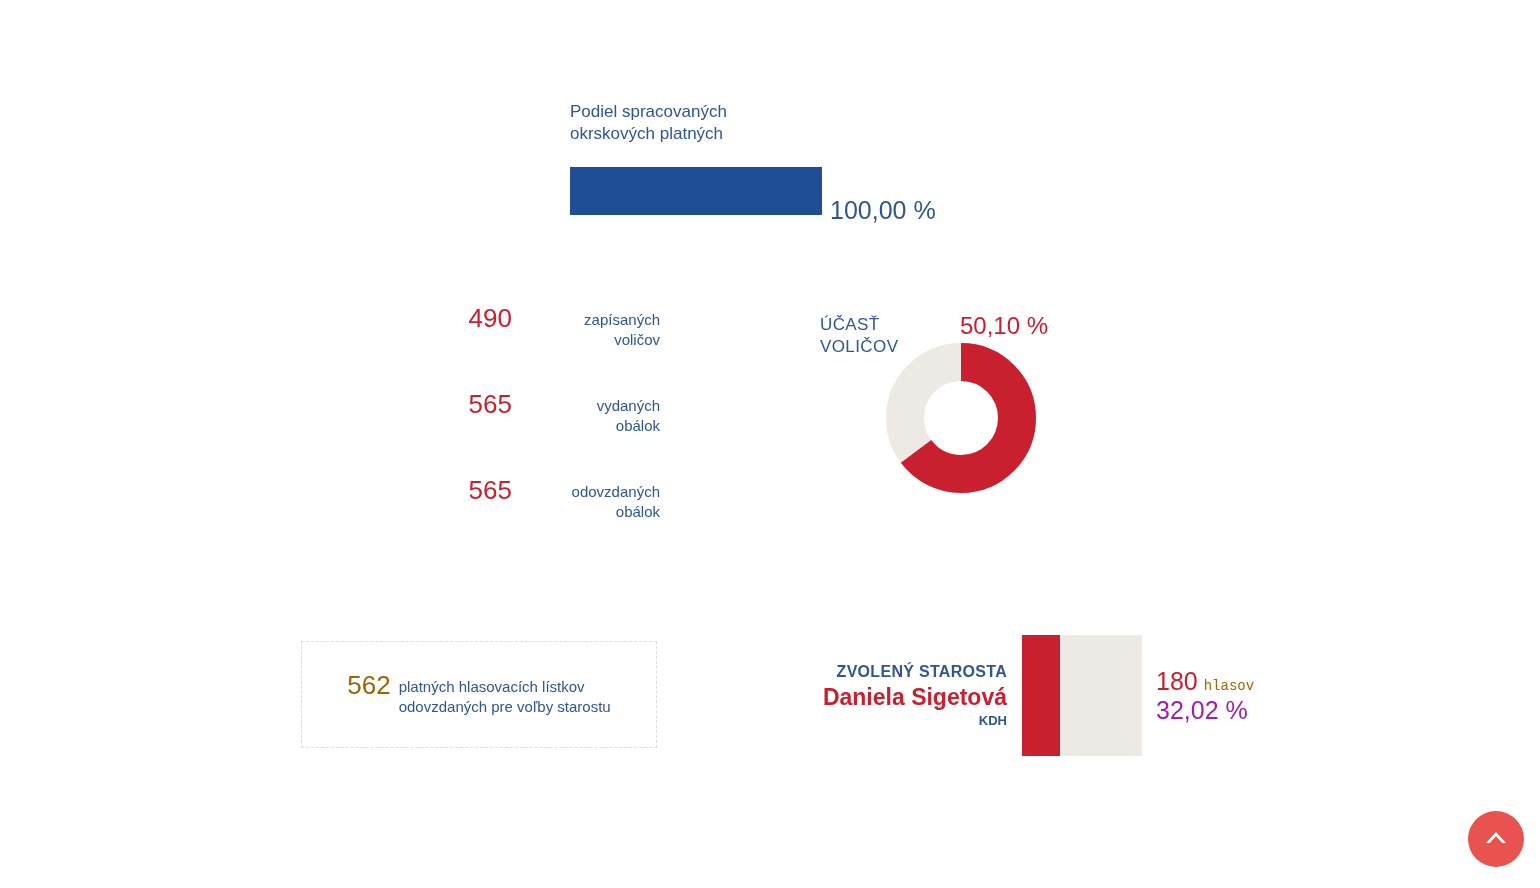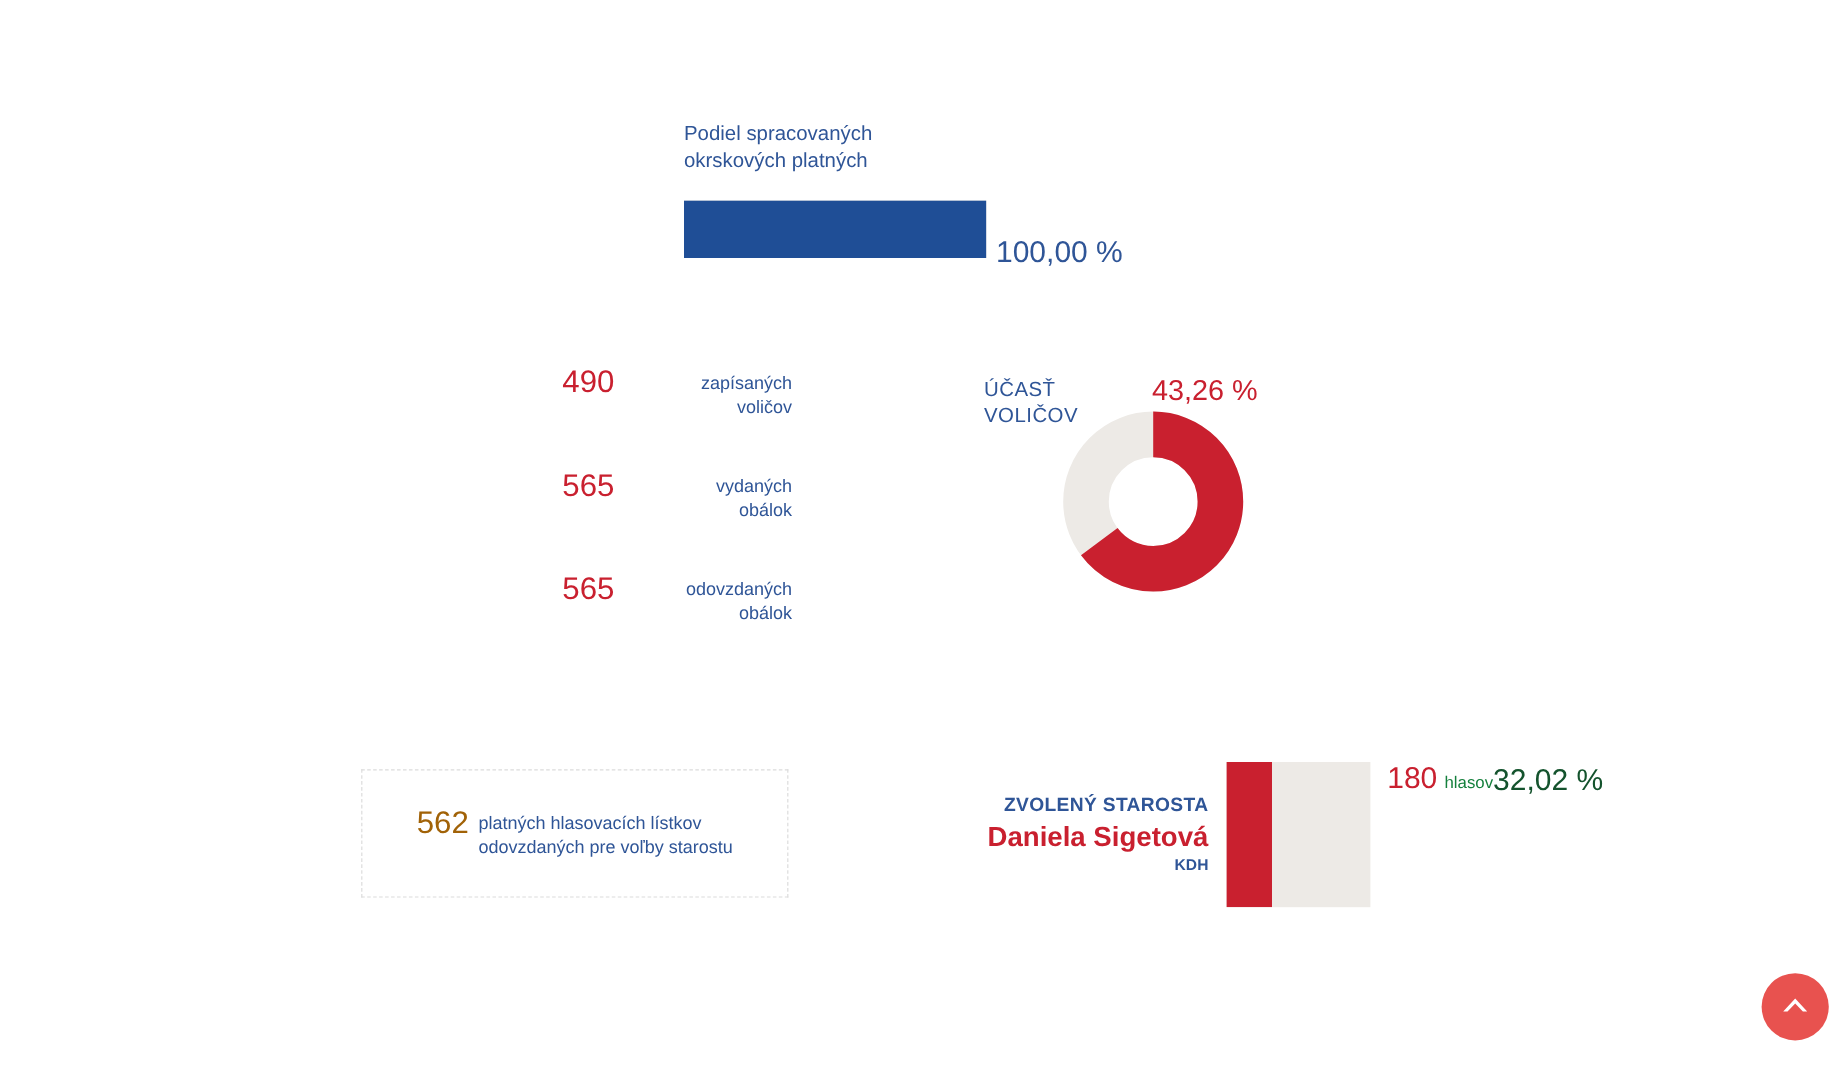--- a/index.html
+++ b/index.html
@@ -228,40 +228,41 @@
   .mayor-bar-fill {
     position: absolute;
     left: 0;
     top: 0;
     bottom: 0;
     background: #C9202F;
   }
   .mayor-values {
     margin-left: 14px;
     display: flex;
-    flex-direction: row;
+    flex-direction: column;
     justify-content: center;
   }
   .mayor-votes-line {
     display: flex;
     align-items: baseline;
     white-space: nowrap;
   }
   .mayor-votes-num {
     color: #C9202F;
     font-size: 25px;
     line-height: 28px;
   }
   .mayor-votes-word {
-    color: #15803d;
+    color: #a16207;
     font-size: 14px;
     margin-left: 6px;
+    font-family: Liberation Mono, monospace;
   }
   .mayor-pct {
-    color: #14532d;
+    color: #a21caf;
     font-size: 25px;
     line-height: 30px;
     white-space: nowrap;
   }
 
   
   .scroll-top {
     position: absolute;
     left: 1468px;
     top: 811px;
@@ -310,21 +311,21 @@
         <div class="stat-num">565</div>
         <div class="stat-text"><span>odovzdaných</span><br><span>obálok</span></div>
       </div>
     </div>
 
   <div class="turnout">
     <div class="turnout-label">
       <span>ÚČASŤ</span><br>
       <span>VOLIČOV</span>
     </div>
-    <div class="turnout-pct">43,26 %</div>
+    <div class="turnout-pct">50,10 %</div>
     <div class="donut-wrap">
       <svg width="152" height="152" viewBox="0 0 152 152">
         <circle cx="76" cy="76" r="56" fill="none" id="donut-rest" stroke-width="38" stroke="#EDEAE6"></circle>
         <circle cx="76" cy="76" r="56" fill="none" id="donut-main" stroke-width="38" transform="rotate(-90 76 76)" stroke="#C9202F" stroke-dasharray="227.69 351.86"></circle>
       </svg>
     </div>
   </div>
 
   <div class="ballots-box">
     <div class="ballots-inner">

